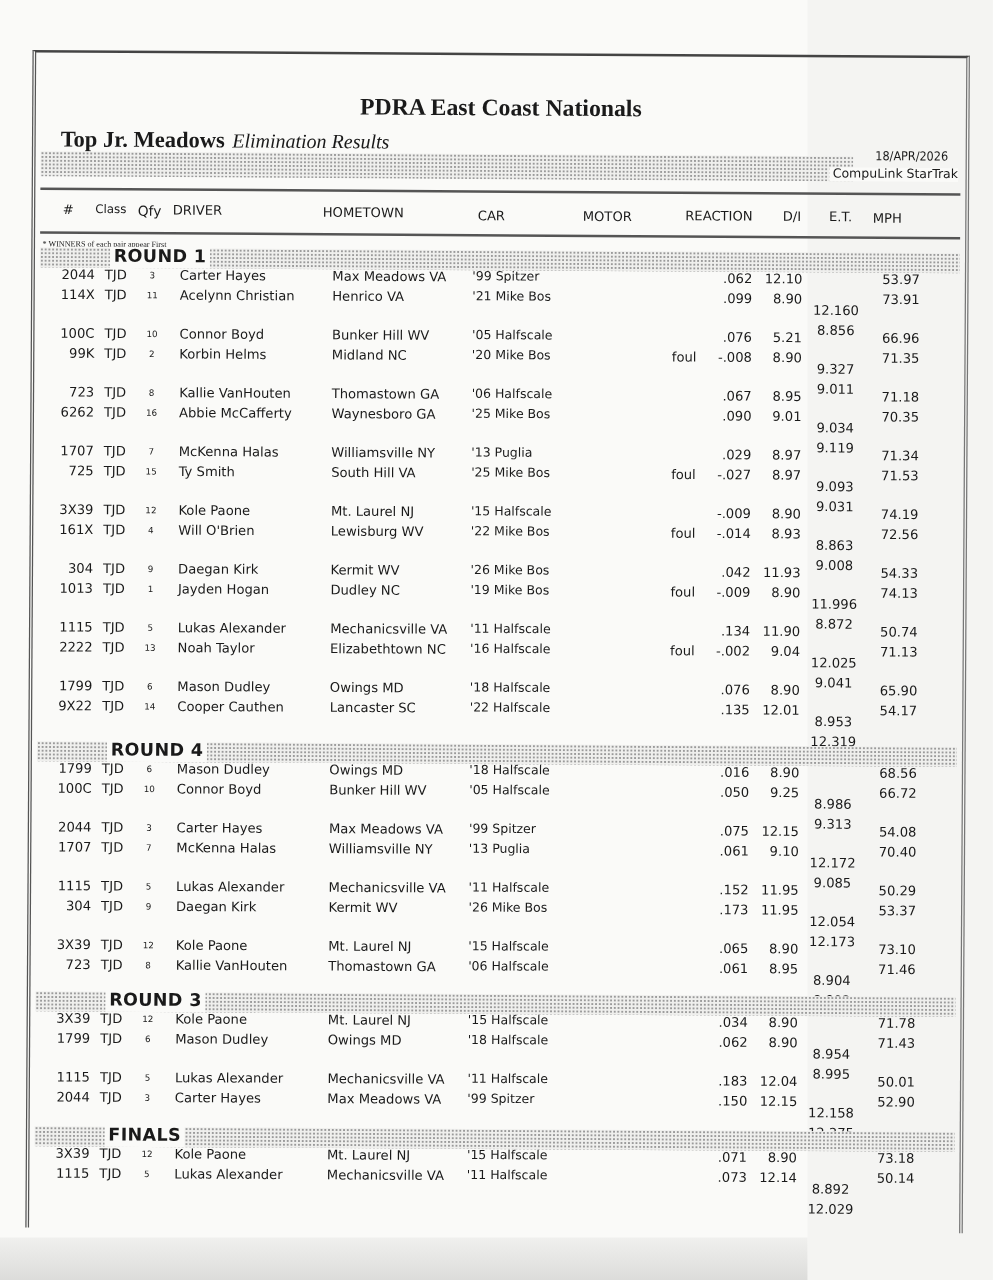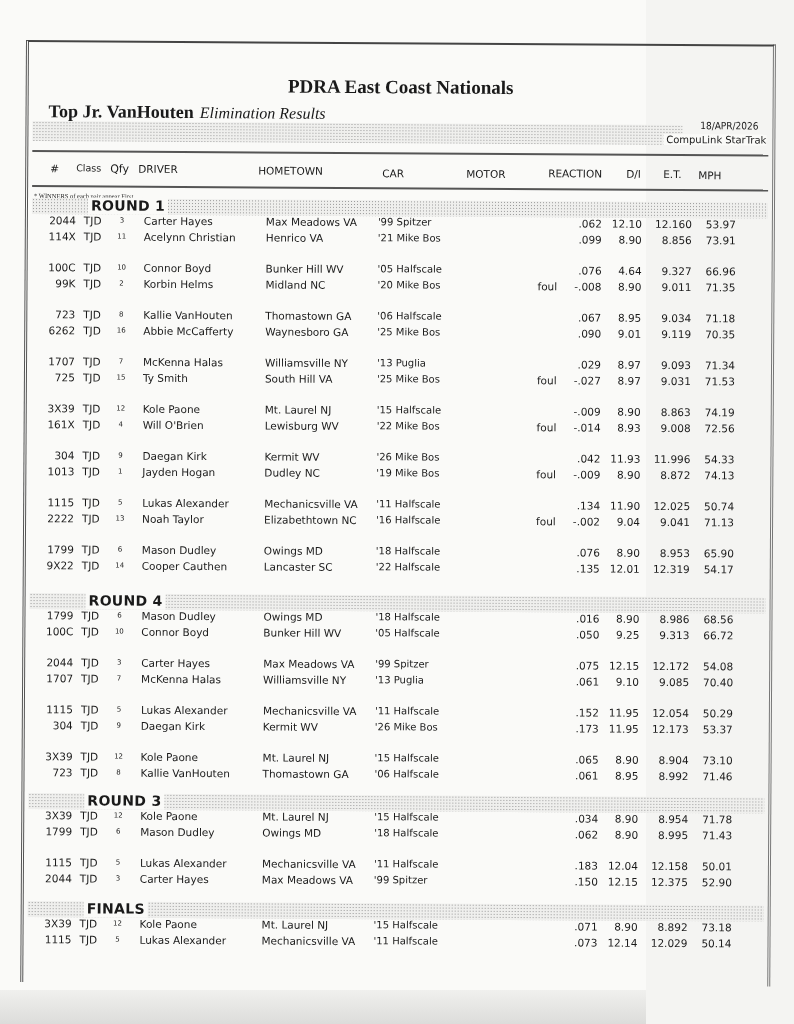--- a/index.html
+++ b/index.html
@@ -26,33 +26,33 @@
   .row span { position: absolute; white-space: nowrap; top: 0; }
   .c-num { left: 8px; width: 36px; text-align: right; }
   .c-cls { left: 52px; }
   .c-qfy { left: 82px; width: 16px; text-align: center; font-size: 7px; top: 2px !important; }
   .c-drv { left: 112px; }
   .c-home { left: 234px; }
   .c-car { left: 346px; font-size: 10px; }
   .c-foul { left: 506px; }
   .c-rt { left: 530px; width: 40px; text-align: right; }
   .c-di { left: 574px; width: 36px; text-align: right; }
-  .c-et { left: 614px; width: 46px; text-align: right; }
+  .c-et { left: 614px; width: 46px; text-align: center; margin-top: 25px; }
   .c-mph { left: 664px; width: 40px; text-align: right; }
   .shadow-bottom { position: absolute; left: 0; right: 0; top: 990px; height: 34px; background: linear-gradient(#f0f0ee, #dcdcda); }
 </style>
 </head>
 <body>
 
 <div class="paper">
   <div class="frame">
     <div class="frame-inner" id="sheet">
       <div class="title">PDRA East Coast Nationals</div>
       <div class="subtitle">
-        <span class="cls">Top Jr. VanHouten</span><span class="res">Elimination Results</span>
+        <span class="cls">Top Jr. Meadows</span><span class="res">Elimination Results</span>
       </div>
       <div class="band-top dots"></div>
       <div class="date">18/APR/2026</div>
       <div class="vendor">
         <span>CompuLink</span><span class="b">StarTrak</span>
       </div>
       <div class="rule" style="top:104px"></div>
       <div class="hdr">
         <span style="left:18px">#</span>
         <span style="left:44px;font-size:9.5px">Class</span>
@@ -100,21 +100,21 @@
           </div>
           <div class="row" style="top: 215px;">
             <span class="c-num">100C</span>
             <span class="c-cls">TJD</span>
             <span class="c-qfy">10</span>
             <span class="c-drv">Connor Boyd</span>
             <span class="c-home">Bunker Hill  WV</span>
             <span class="c-car">'05 Halfscale</span>
             <span class="c-foul"></span>
             <span class="c-rt">.076</span>
-            <span class="c-di">4.64</span>
+            <span class="c-di">5.21</span>
             <span class="c-et">9.327</span>
             <span class="c-mph">66.96</span>
           </div>
           <div class="row" style="top: 231px;">
             <span class="c-num">99K</span>
             <span class="c-cls">TJD</span>
             <span class="c-qfy">2</span>
             <span class="c-drv">Korbin Helms</span>
             <span class="c-home">Midland  NC</span>
             <span class="c-car">'20 Mike Bos</span>

